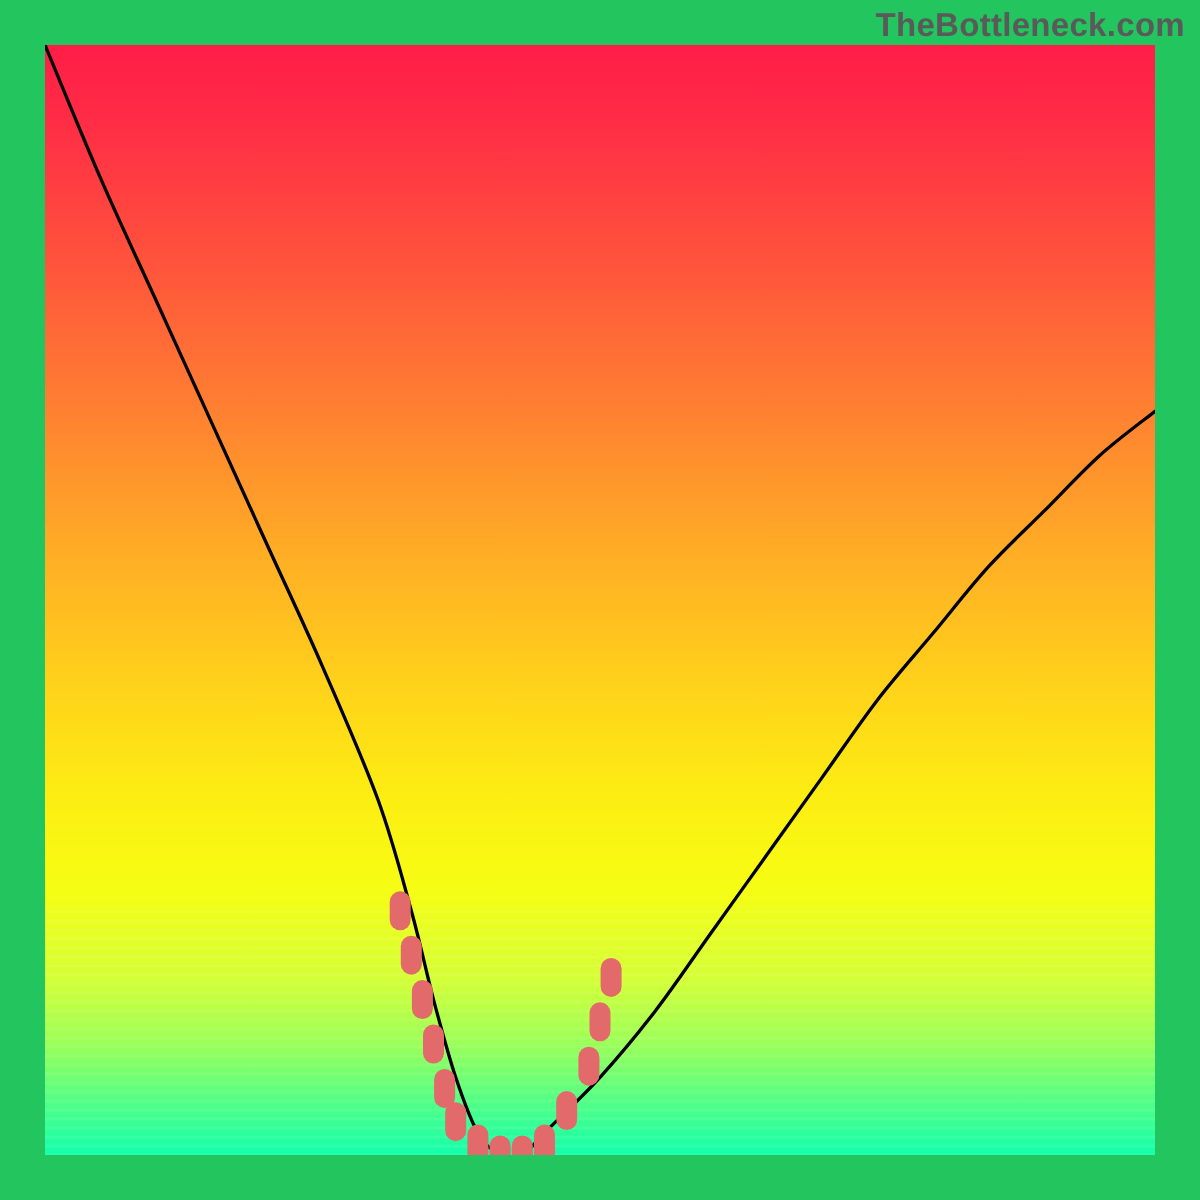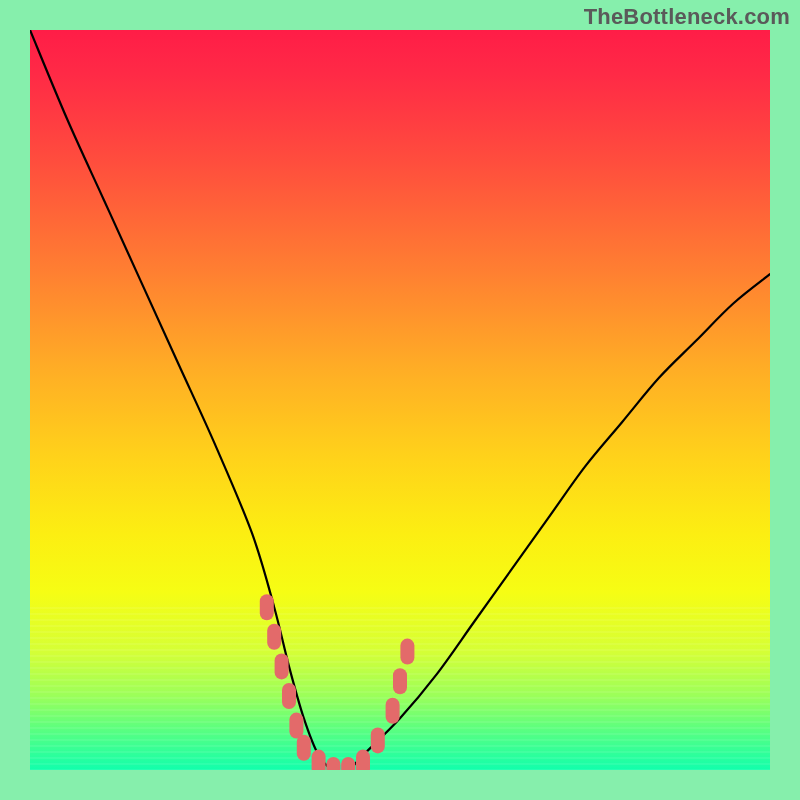--- a/index.html
+++ b/index.html
@@ -8,21 +8,21 @@
     width: 800px;
     height: 800px;
     background: #000000;
     overflow: hidden;
     font-family: Arial, Helvetica, sans-serif;
   }
   .stage {
     position: relative;
     width: 800px;
     height: 800px;
-    background: #86efac;
+    background: #22c55e;
     text-decoration: underline;
   }
   .watermark {
     position: absolute;
     top: 4px;
     right: 10px;
     font-size: 22px;
     font-weight: 600;
     color: #5a5a5a;
     letter-spacing: 0.2px;

